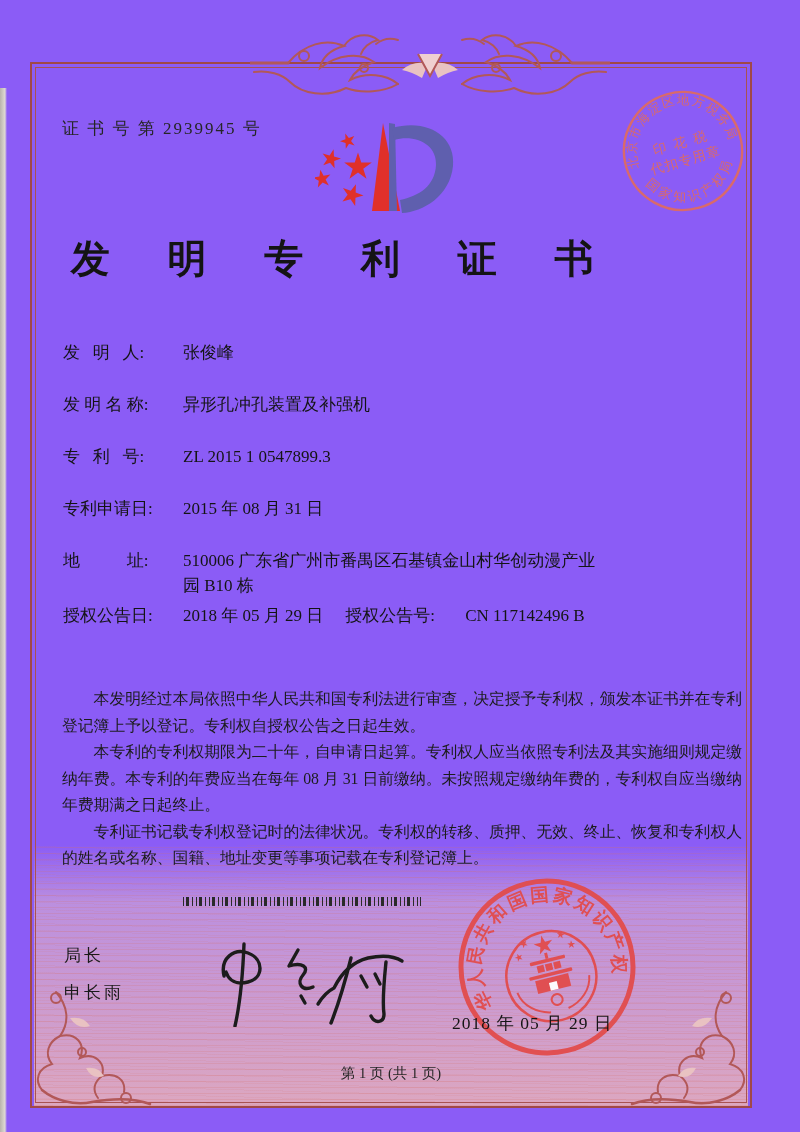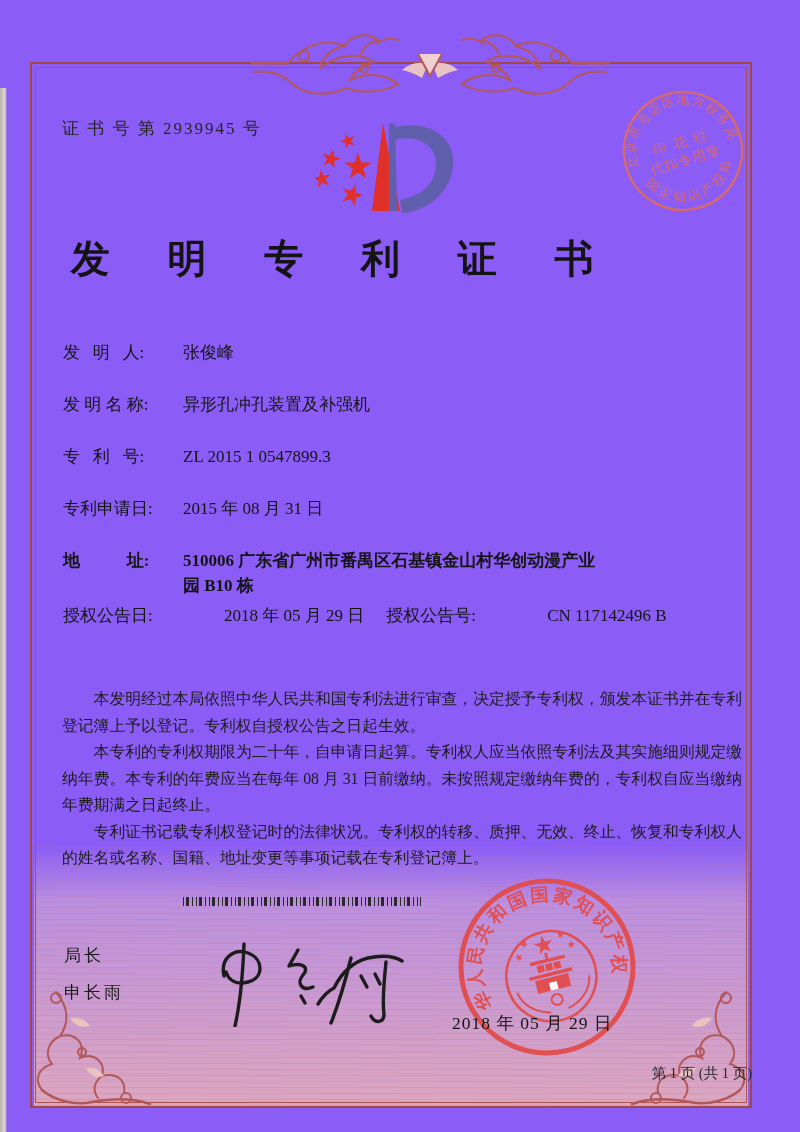--- a/index.html
+++ b/index.html
@@ -42,44 +42,44 @@
     white-space:pre;
   }
   .logo-wrap { left:315px; top:108px; width:150px; height:112px; }
   .title {
     left:30px; top:232px; width:604px; text-align:center;
     font-size:39px; font-weight:700; letter-spacing:24px; padding-left:24px;
     color:#141414; white-space:pre;
   }
   .fields { left:63px; top:340px; width:660px; font-size:17px; color:#141414; }
   .field-row { display:flex; margin-bottom:27px; line-height:25px; }
-  .field-row.address { margin-bottom:5px;font-weight:bold; }
+  .field-row.address { margin-bottom:5px; }
   .field-label { width:120px; flex:0 0 120px; white-space:pre; }
   .field-value { white-space:pre-wrap; }
-  .field-row.double .pair { display:flex;gap:41px; }
+  .field-row.double .pair { display:flex; }
   .field-row.double .pair.right { margin-left:22px; }
   .paragraphs {
     left:62px; top:686px; width:680px; font-size:15.8px; line-height:26.5px;
     text-align:justify; color:#1c1c1c;
   }
   .paragraphs p { text-indent:2em; }
   .barcode {
     left:183px; top:897px; width:238px; height:9px; z-index:5;
     background:repeating-linear-gradient(90deg,#2a2a2a 0 1.5px,transparent 1.5px 3.5px,#2a2a2a 3.5px 6px,transparent 6px 9px,#2a2a2a 9px 10px,transparent 10px 13px);
   }
   .director { left:64px; top:944px; font-size:17px; color:#1a1a1a; z-index:5; }
   .director div { margin-bottom:14px; letter-spacing:3px; }
   .signature { left:190px; top:912px; width:230px; height:115px; z-index:6; }
   .seal-tax { left:608px; top:76px; width:150px; height:150px; transform:rotate(-16deg); z-index:5; }
   .seal-office { left:442px; top:862px; width:210px; height:210px; transform:rotate(-14deg); z-index:5; opacity:0.95; }
   .seal-date {
     left:452px; top:1011px; font-size:17.5px; color:#151515; letter-spacing:1px;
     z-index:6; white-space:pre;
   }
-  .footer { left:30px; top:1064px; width:722px; text-align:right; font-size:14.5px; color:#262626; z-index:6; white-space:pre; }
+  .footer { left:30px; top:1064px; width:722px; text-align:center; font-size:14.5px; color:#262626; z-index:6; white-space:pre; }
 </style>
 </head>
 <body>
 
 <div class="page">
 
   <svg width="0" height="0" style="position:absolute" aria-hidden="true">
     <defs>
       <polygon id="star" points="0,-10 2.25,-3.09 9.51,-3.09 3.63,1.18 5.88,8.09 0,3.82 -5.88,8.09 -3.63,1.18 -9.51,-3.09 -2.25,-3.09"></polygon>
     </defs>

